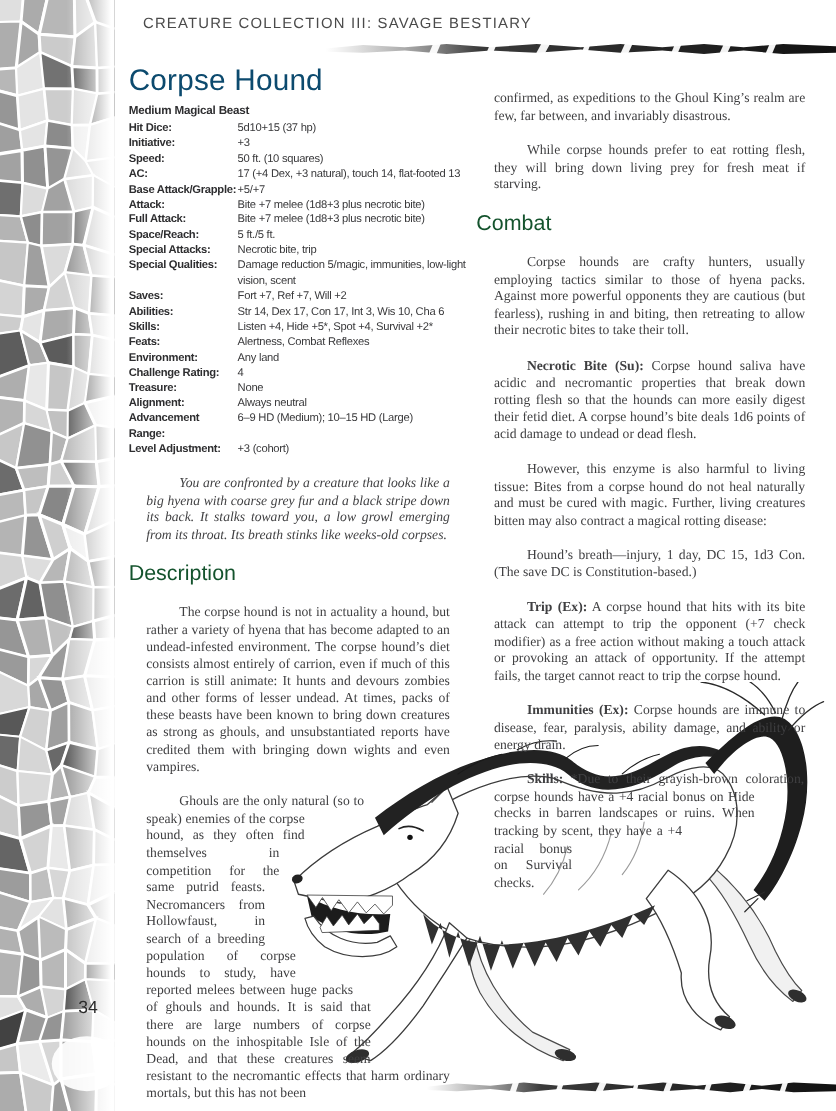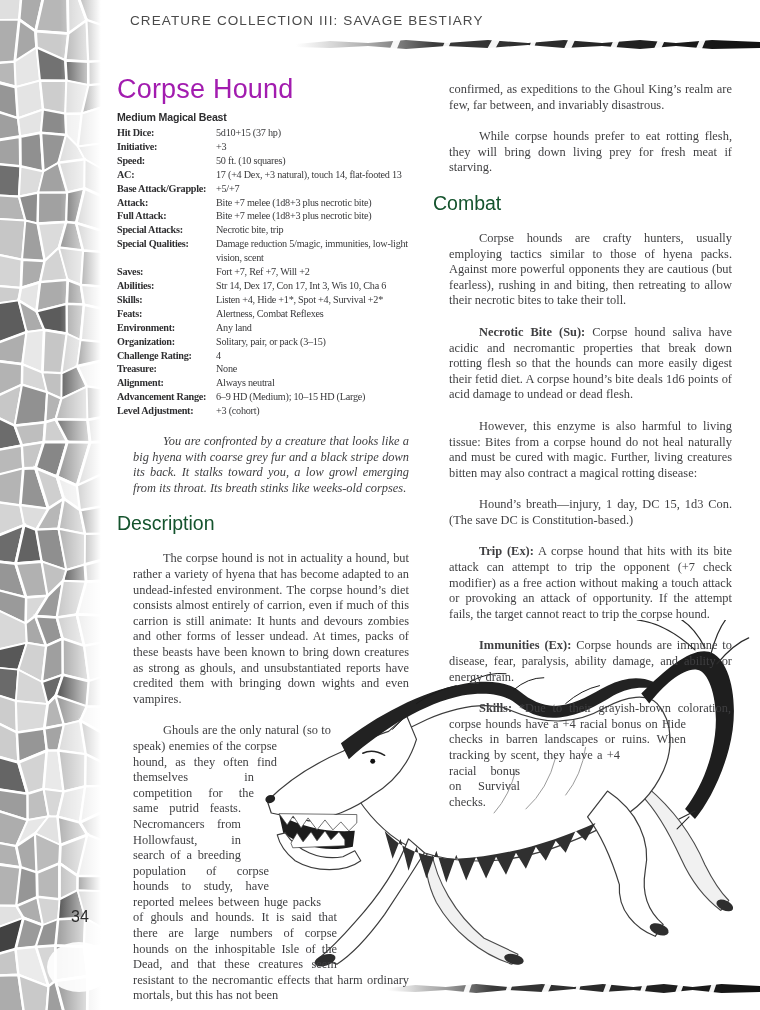--- a/index.html
+++ b/index.html
@@ -15,28 +15,28 @@
   .book-header{position:absolute;left:130px;top:13px;
         font-family:"Liberation Sans",sans-serif;font-size:13.5px;letter-spacing:1.1px;
         color:#4a4a4a;white-space:nowrap;}
   .band{position:absolute;}
 
   
   .col-left{position:absolute;left:117px;top:58px;width:308px;z-index:2;}
   .col-right{position:absolute;left:433px;top:66px;width:315px;z-index:2;}
 
   .creature-title{font-family:"Liberation Sans",sans-serif;font-weight:400;
-        font-size:27px;color:#a21caf;margin:16px 0 6px 0;letter-spacing:0.2px;}
+        font-size:27px;color:#0c4a6e;margin:0 0 6px 0;letter-spacing:0.2px;}
   .h-section{font-family:"Liberation Sans",sans-serif;font-weight:400;
         font-size:19.5px;color:#14532d;margin:14px 0 7px 0;}
 
   
   .type-line{font-family:"Liberation Sans",sans-serif;font-weight:700;font-size:10.6px;
         letter-spacing:-0.2px;color:#2e2e30;margin:6px 0 3px 0;}
-  .stat-row{display:flex;font-family:Liberation Serif, serif;font-size:10.2px;
+  .stat-row{display:flex;font-family:Liberation Sans, sans-serif;font-size:10.2px;
         line-height:13.9px;letter-spacing:-0.25px;color:#39393b;justify-content:space-between;}
   .stat-label{flex:0 0 99px;font-weight:700;color:#2e2e30;}
   .stat-value{flex:1;}
 
   
   p.body{font-size:12.4px;line-height:15.6px;text-align:justify;margin:16px;}
   p.sp{margin-top:2px;}
   .indent{text-indent:30px;}
   .flavor{font-style:italic;font-size:12.6px;line-height:16.4px;margin-top:13px;}
   .lead{font-weight:700;}
@@ -322,50 +322,50 @@
       </div>
         <div class="stat-row">
         <span class="stat-label">Attack:</span>
         <span class="stat-value">Bite +7 melee (1d8+3 plus necrotic bite)</span>
       </div>
         <div class="stat-row">
         <span class="stat-label">Full Attack:</span>
         <span class="stat-value">Bite +7 melee (1d8+3 plus necrotic bite)</span>
       </div>
         <div class="stat-row">
+        <span class="stat-label">Space/Reach:</span>
+        <span class="stat-value">5 ft./5 ft.</span>
+      </div>
+        <div class="stat-row">
         <span class="stat-label">Special Attacks:</span>
         <span class="stat-value">Necrotic bite, trip</span>
       </div>
         <div class="stat-row">
         <span class="stat-label">Special Qualities:</span>
         <span class="stat-value">Damage reduction 5/magic, immunities, low-light vision, scent</span>
       </div>
         <div class="stat-row">
         <span class="stat-label">Saves:</span>
         <span class="stat-value">Fort +7, Ref +7, Will +2</span>
       </div>
         <div class="stat-row">
         <span class="stat-label">Abilities:</span>
         <span class="stat-value">Str 14, Dex 17, Con 17, Int 3, Wis 10, Cha 6</span>
       </div>
         <div class="stat-row">
         <span class="stat-label">Skills:</span>
-        <span class="stat-value">Listen +4, Hide +1*, Spot +4, Survival +2*</span>
+        <span class="stat-value">Listen +4, Hide +5*, Spot +4, Survival +2*</span>
       </div>
         <div class="stat-row">
         <span class="stat-label">Feats:</span>
         <span class="stat-value">Alertness, Combat Reflexes</span>
       </div>
         <div class="stat-row">
         <span class="stat-label">Environment:</span>
         <span class="stat-value">Any land</span>
-      </div>
-        <div class="stat-row">
-        <span class="stat-label">Organization:</span>
-        <span class="stat-value">Solitary, pair, or pack (3–15)</span>
       </div>
         <div class="stat-row">
         <span class="stat-label">Challenge Rating:</span>
         <span class="stat-value">4</span>
       </div>
         <div class="stat-row">
         <span class="stat-label">Treasure:</span>
         <span class="stat-value">None</span>
       </div>
         <div class="stat-row">

